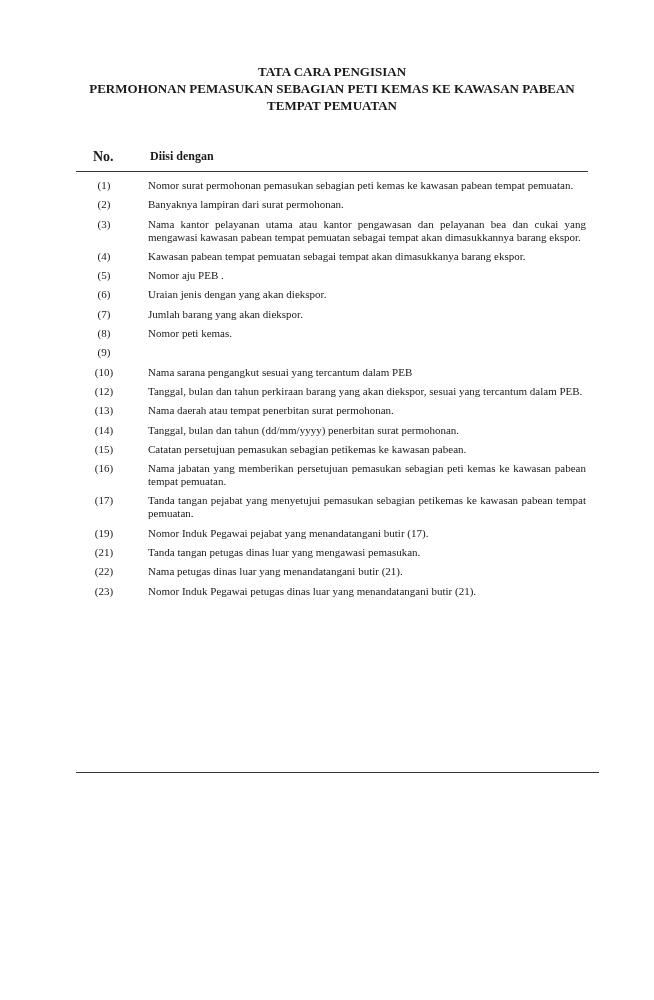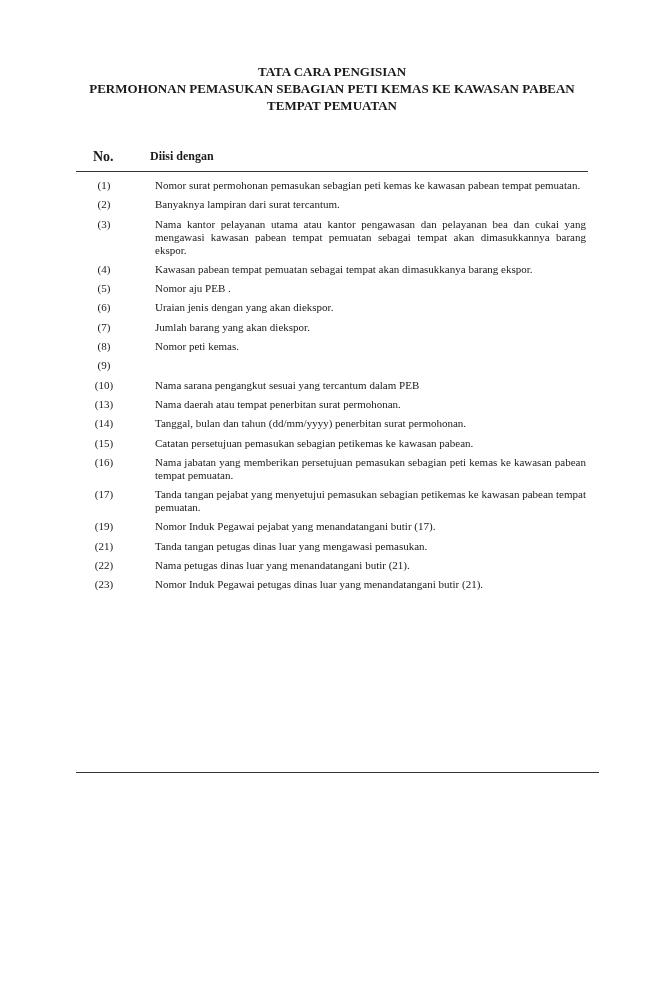--- a/index.html
+++ b/index.html
@@ -11,21 +11,21 @@
   .hdr-no { position: absolute; left: 93px; top: 149px; font-weight: bold; font-size: 14px; }
   .hdr-desc { position: absolute; left: 150px; width: 438px; top: 149px; text-align: left;
               font-weight: bold; font-size: 12px; }
   .rule-top { position: absolute; left: 76px; width: 512px; top: 171px; height: 0;
               border-top: 1.3px solid #333; }
   .rule-bottom { position: absolute; left: 76px; width: 523px; top: 772px; height: 0;
                  border-top: 1.3px solid #333; }
   .items { position: absolute; left: 76px; top: 179px; width: 510px; }
   .row { display: flex; font-size: 11px; line-height: 13px; margin-bottom: 6.3px; }
   .row .num { width: 56px; text-align: center; flex: 0 0 56px; }
-  .row .desc { margin-left: 23px; flex: 1; text-align: justify; }
+  .row .desc { margin-left: 16px; flex: 1; text-align: justify; }
 </style>
 </head>
 <body>
 
 <div class="title-block">
   <div>TATA CARA PENGISIAN</div>
   <div>PERMOHONAN PEMASUKAN SEBAGIAN PETI KEMAS KE KAWASAN PABEAN</div>
   <div>TEMPAT PEMUATAN</div>
 </div>
 
@@ -33,21 +33,21 @@
 <div class="hdr-desc">Diisi dengan</div>
 <div class="rule-top"></div>
 
 <div class="items" id="items">
     <div class="row">
       <div class="num">(1)</div>
       <div class="desc">Nomor surat permohonan pemasukan sebagian peti kemas ke kawasan pabean tempat pemuatan.</div>
     </div>
     <div class="row">
       <div class="num">(2)</div>
-      <div class="desc">Banyaknya lampiran dari surat tercantum.</div>
+      <div class="desc">Banyaknya lampiran dari surat permohonan.</div>
     </div>
     <div class="row">
       <div class="num">(3)</div>
       <div class="desc">Nama kantor pelayanan utama atau kantor pengawasan dan pelayanan bea dan cukai yang mengawasi kawasan pabean tempat pemuatan sebagai tempat akan dimasukkannya barang ekspor.</div>
     </div>
     <div class="row">
       <div class="num">(4)</div>
       <div class="desc">Kawasan pabean tempat pemuatan sebagai tempat akan dimasukkanya barang ekspor.</div>
     </div>
     <div class="row">
@@ -65,20 +65,24 @@
     <div class="row">
       <div class="num">(8)</div>
       <div class="desc">Nomor peti kemas.</div>
     </div>
     <div class="row">
       <div class="num">(9)</div>
     </div>
     <div class="row">
       <div class="num">(10)</div>
       <div class="desc">Nama sarana pengangkut sesuai yang tercantum dalam PEB</div>
+    </div>
+    <div class="row">
+      <div class="num">(12)</div>
+      <div class="desc">Tanggal, bulan dan tahun perkiraan barang yang akan diekspor, sesuai yang tercantum dalam PEB.</div>
     </div>
     <div class="row">
       <div class="num">(13)</div>
       <div class="desc">Nama daerah atau tempat penerbitan surat permohonan.</div>
     </div>
     <div class="row">
       <div class="num">(14)</div>
       <div class="desc">Tanggal, bulan dan tahun (dd/mm/yyyy) penerbitan surat permohonan.</div>
     </div>
     <div class="row">

